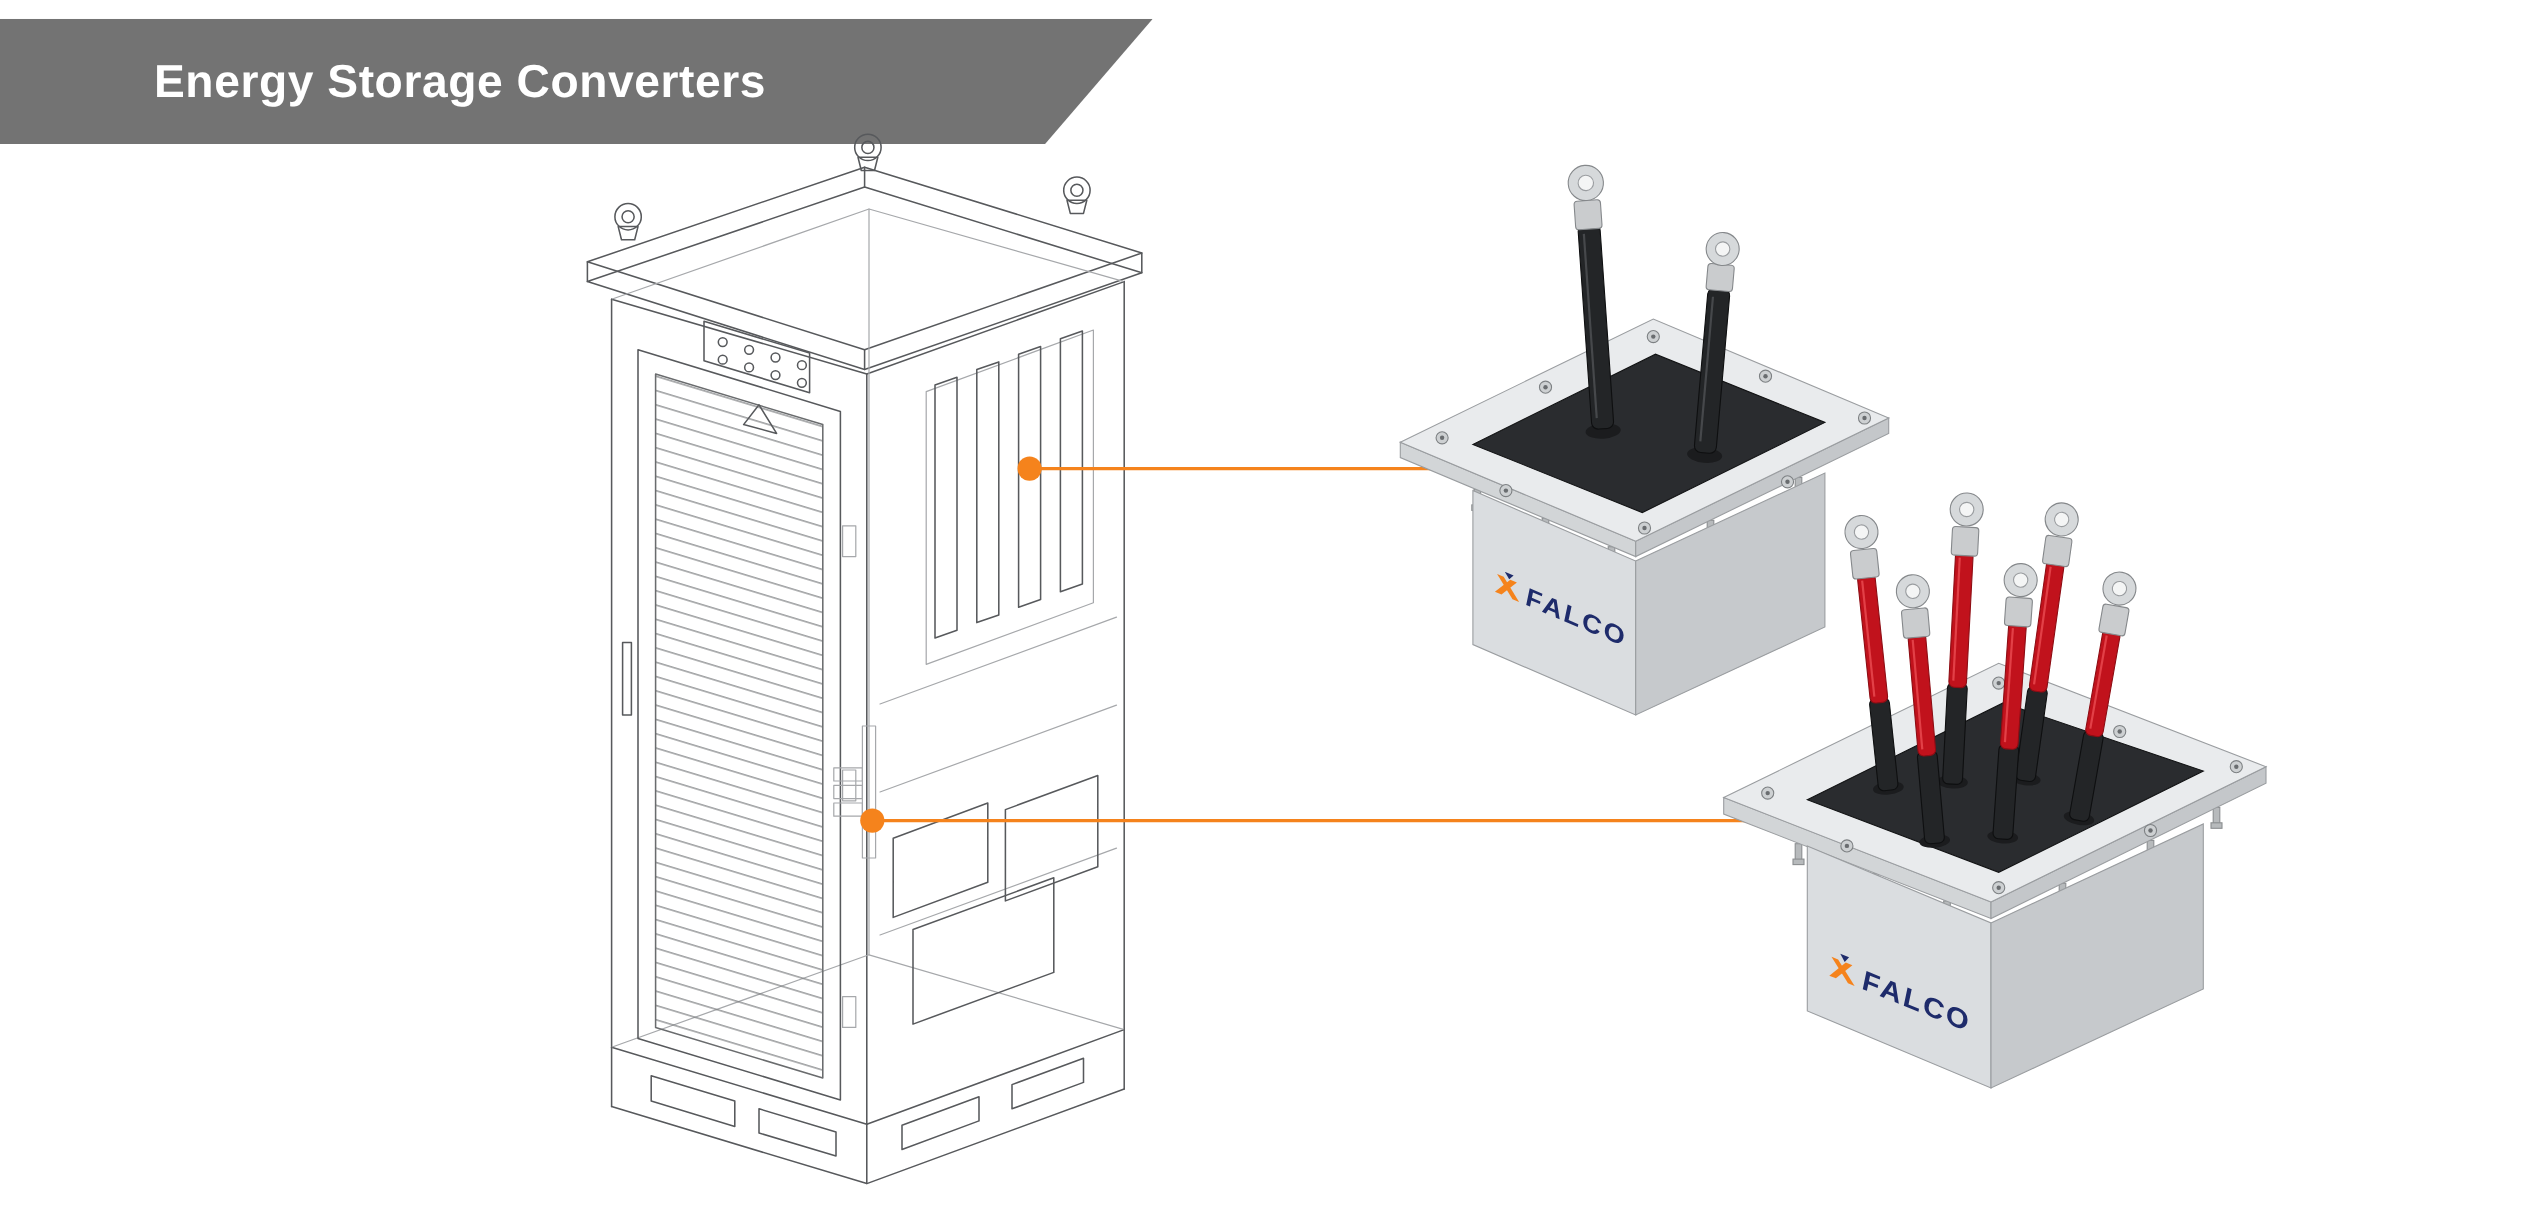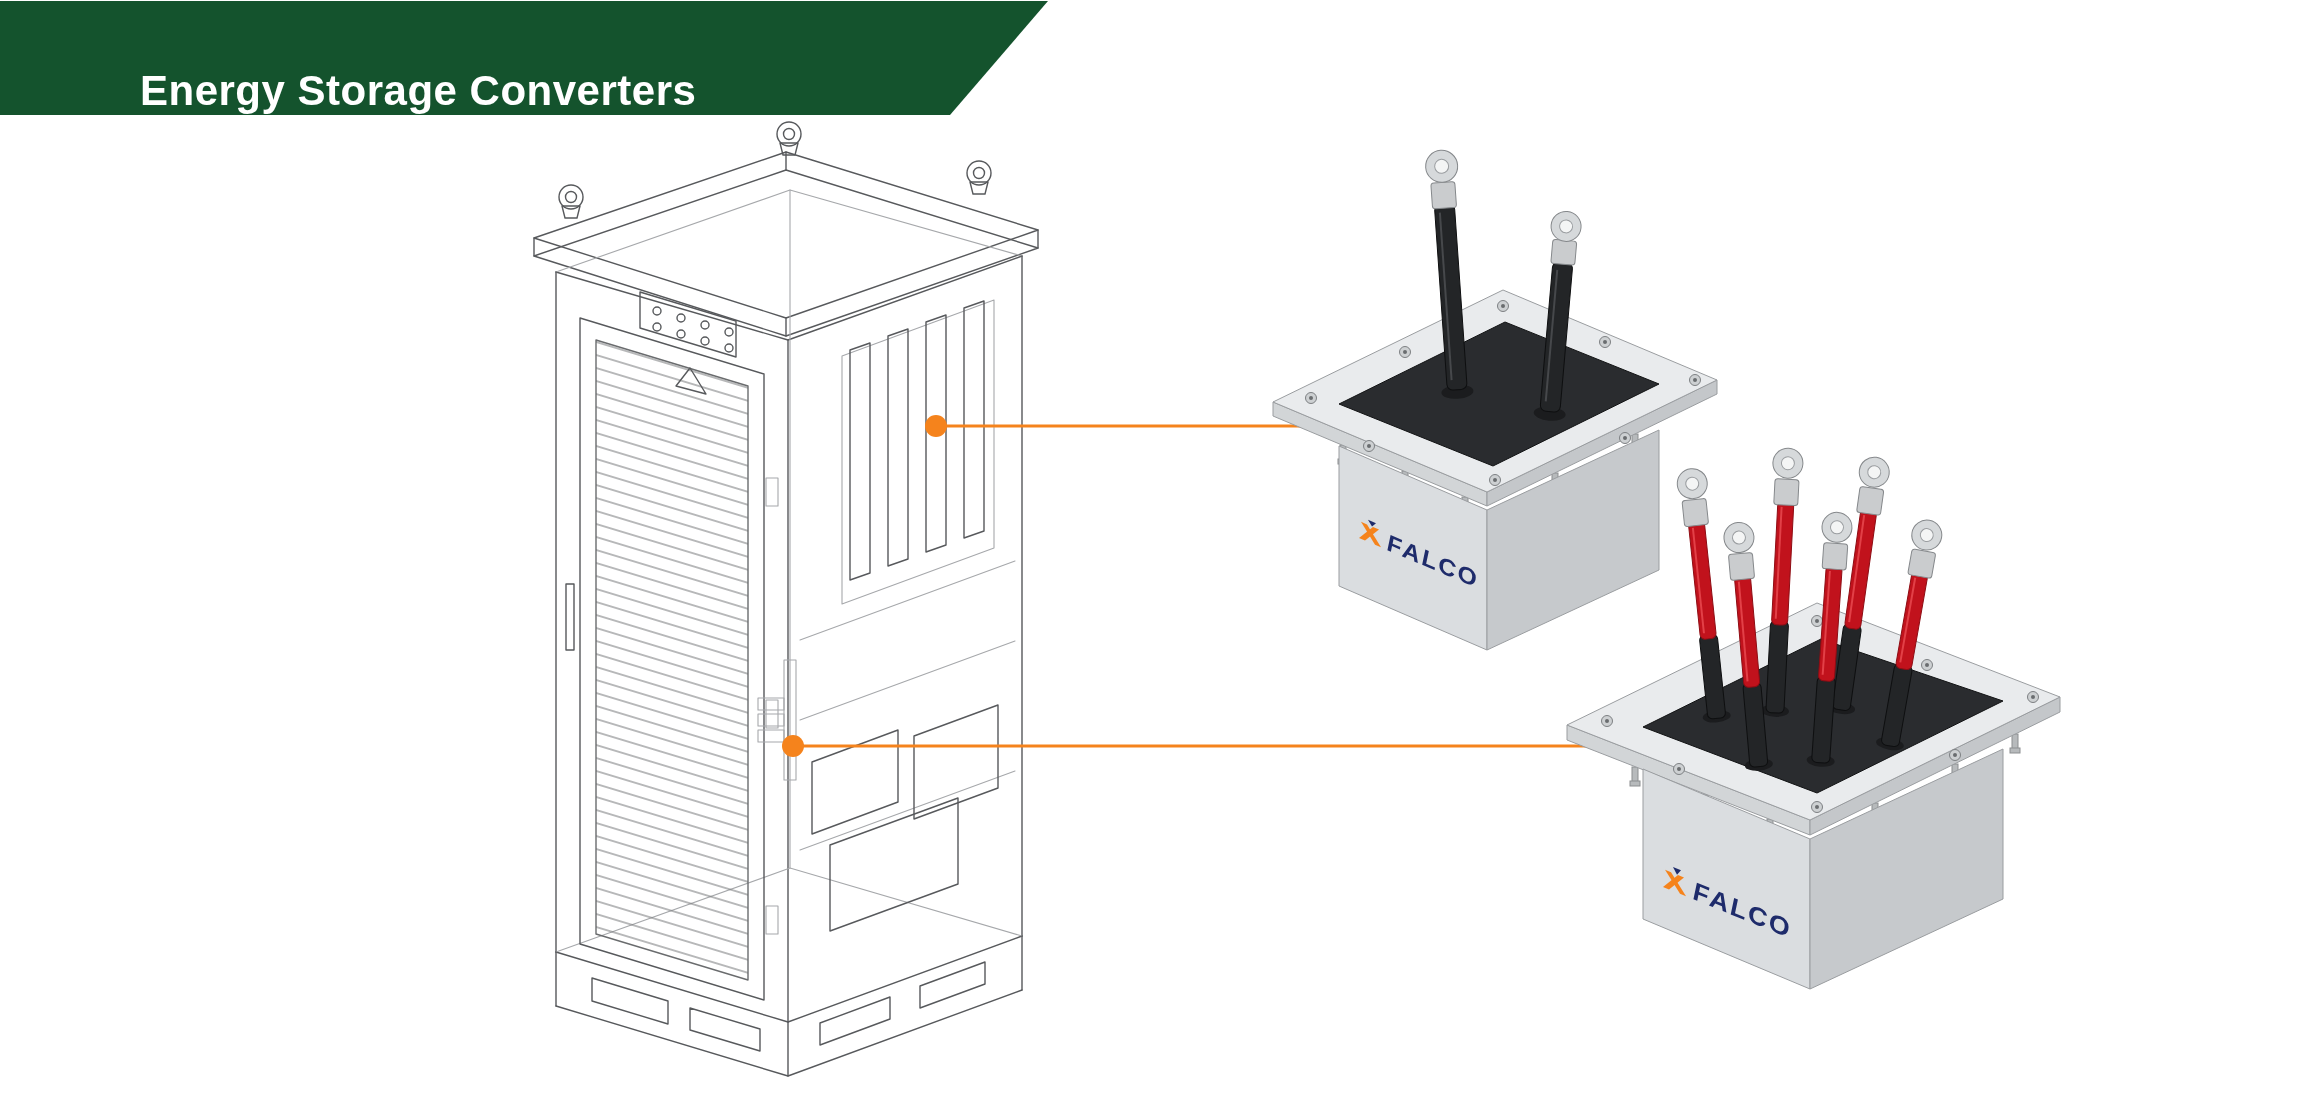--- a/index.html
+++ b/index.html
@@ -8,25 +8,25 @@
     width: 2304px; height: 1098px;
     background: #ffffff;
     font-family: "Liberation Sans", sans-serif;
     position: relative;
     overflow: hidden;
   }
   .canvas { position: absolute; inset: 0; }
 
   
   .banner {
-    position: absolute; left: 0; top: 1px;
+    position: absolute; left: 0; top: 17px;
     width: 1050px; height: 114px;
-    background: #14532d;
+    background: #737373;
     clip-path: polygon(0 0, 1048px 0, 950px 100%, 0 100%);
-    display: flex; align-items: flex-end;
+    display: flex; align-items: center;
   }
   .banner h1 {
     margin: 0; padding-left: 140px;
     font-size: 42px; font-weight: bold; color: #ffffff;
     letter-spacing: 0.5px;
   }
 
   
   svg.cabinet { position: absolute; left: 500px; top: 110px; width: 560px; height: 985px; }
   .wire { stroke: #57595c; fill: none; stroke-width: 1.4; stroke-linejoin: round; stroke-linecap: round; }

